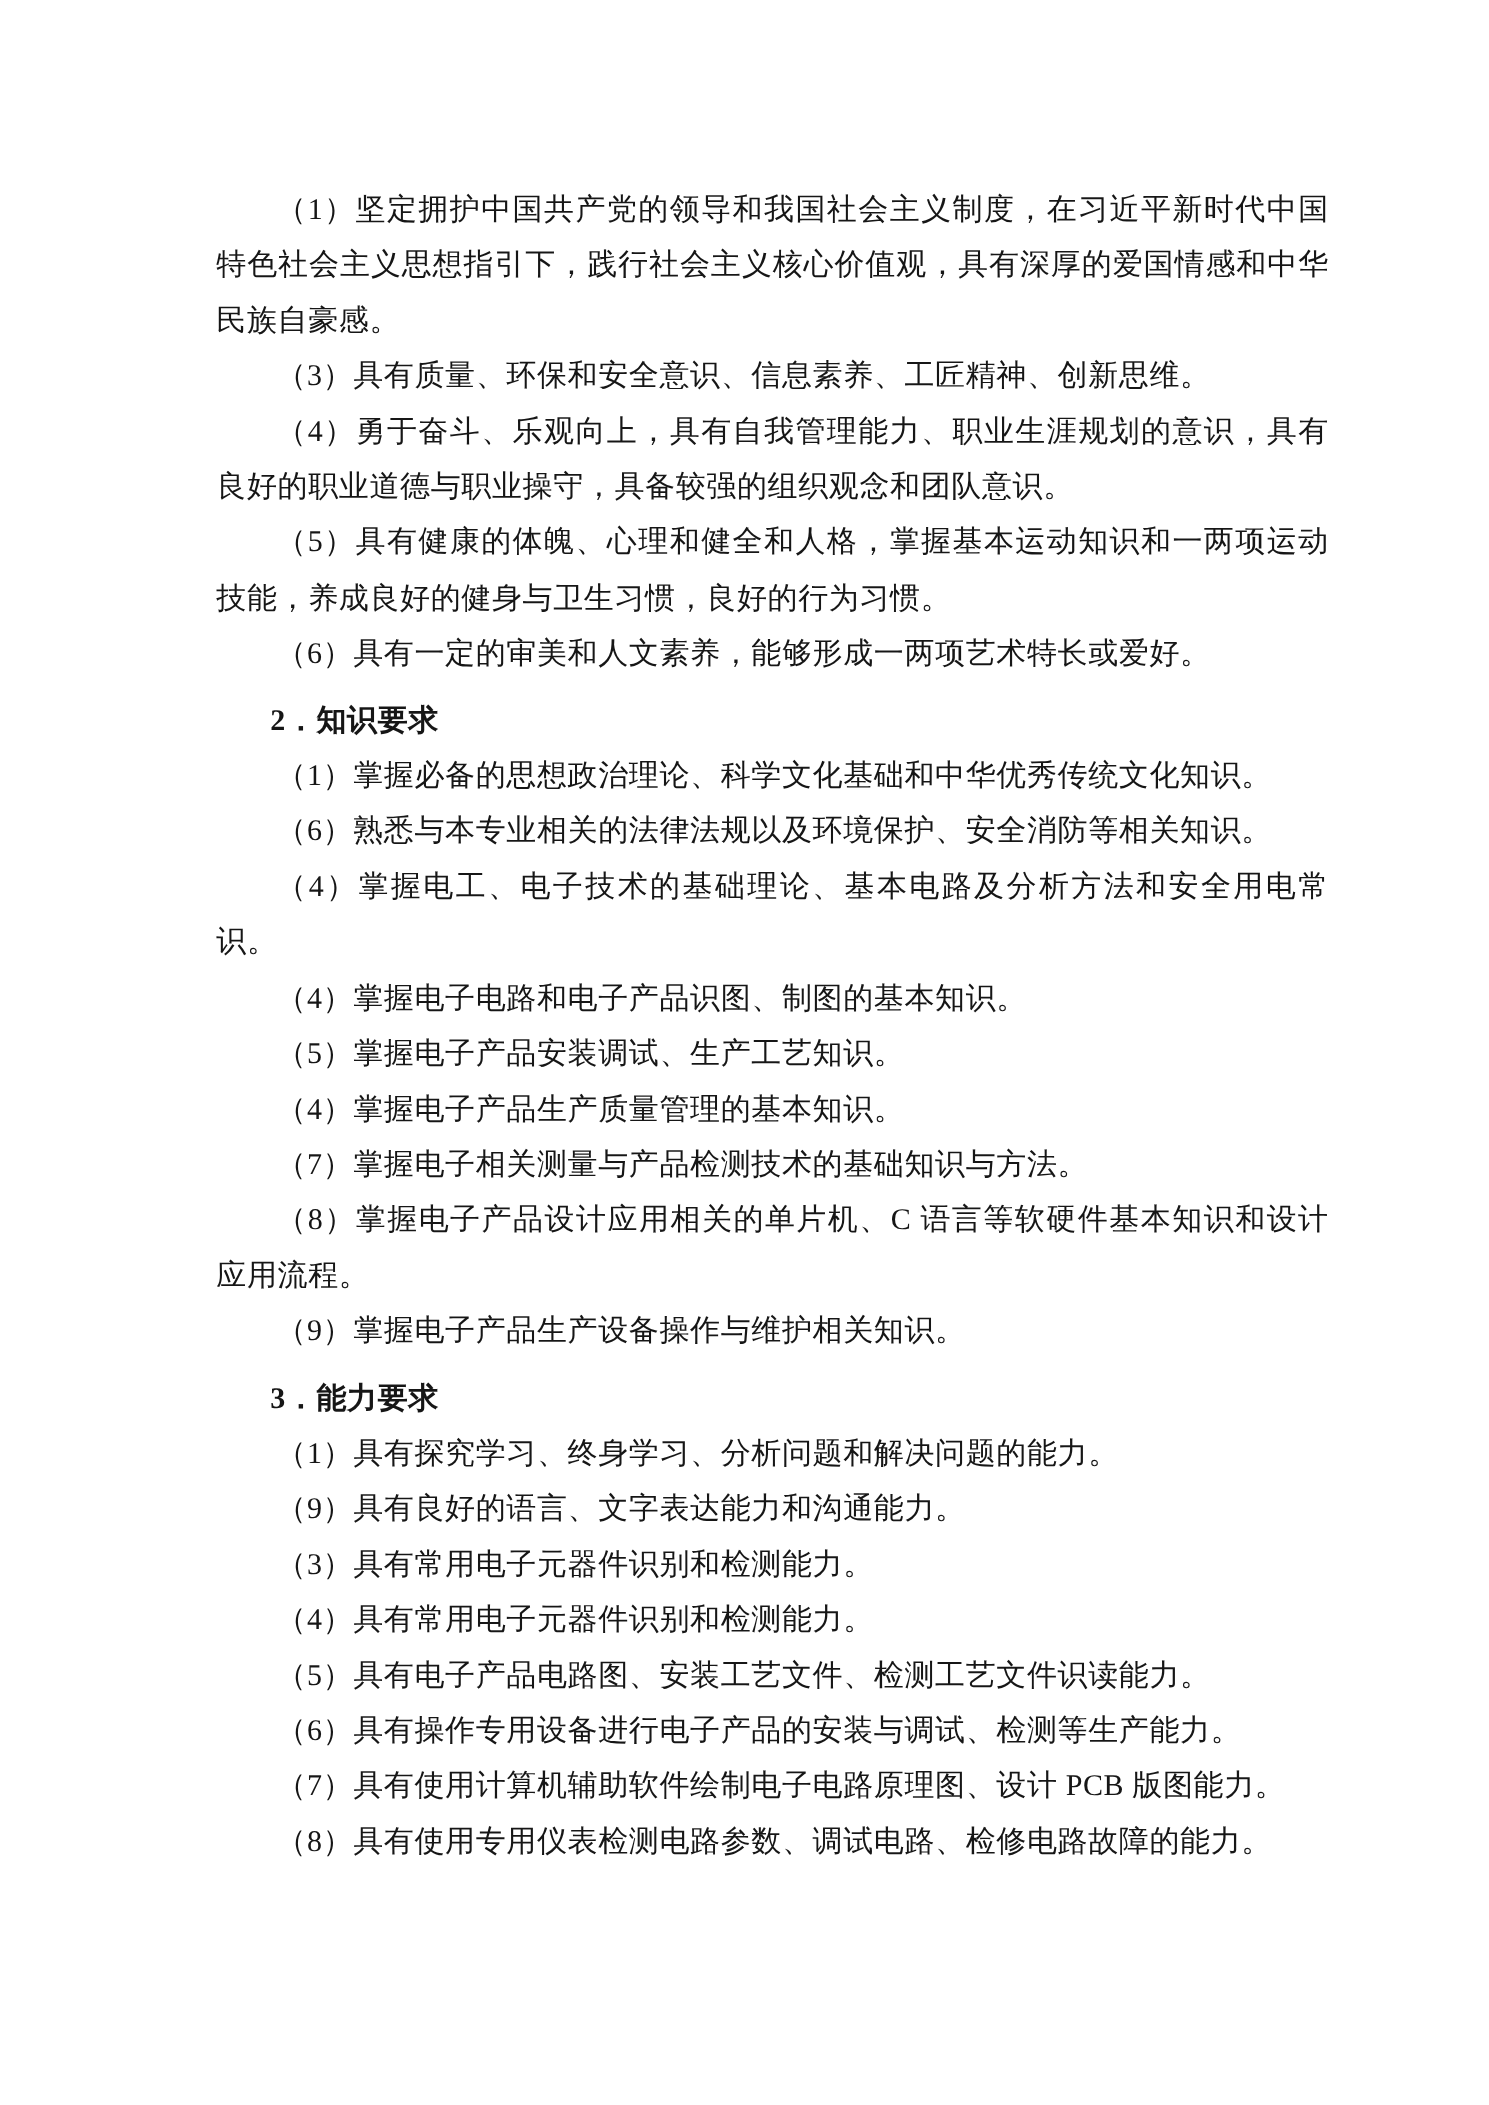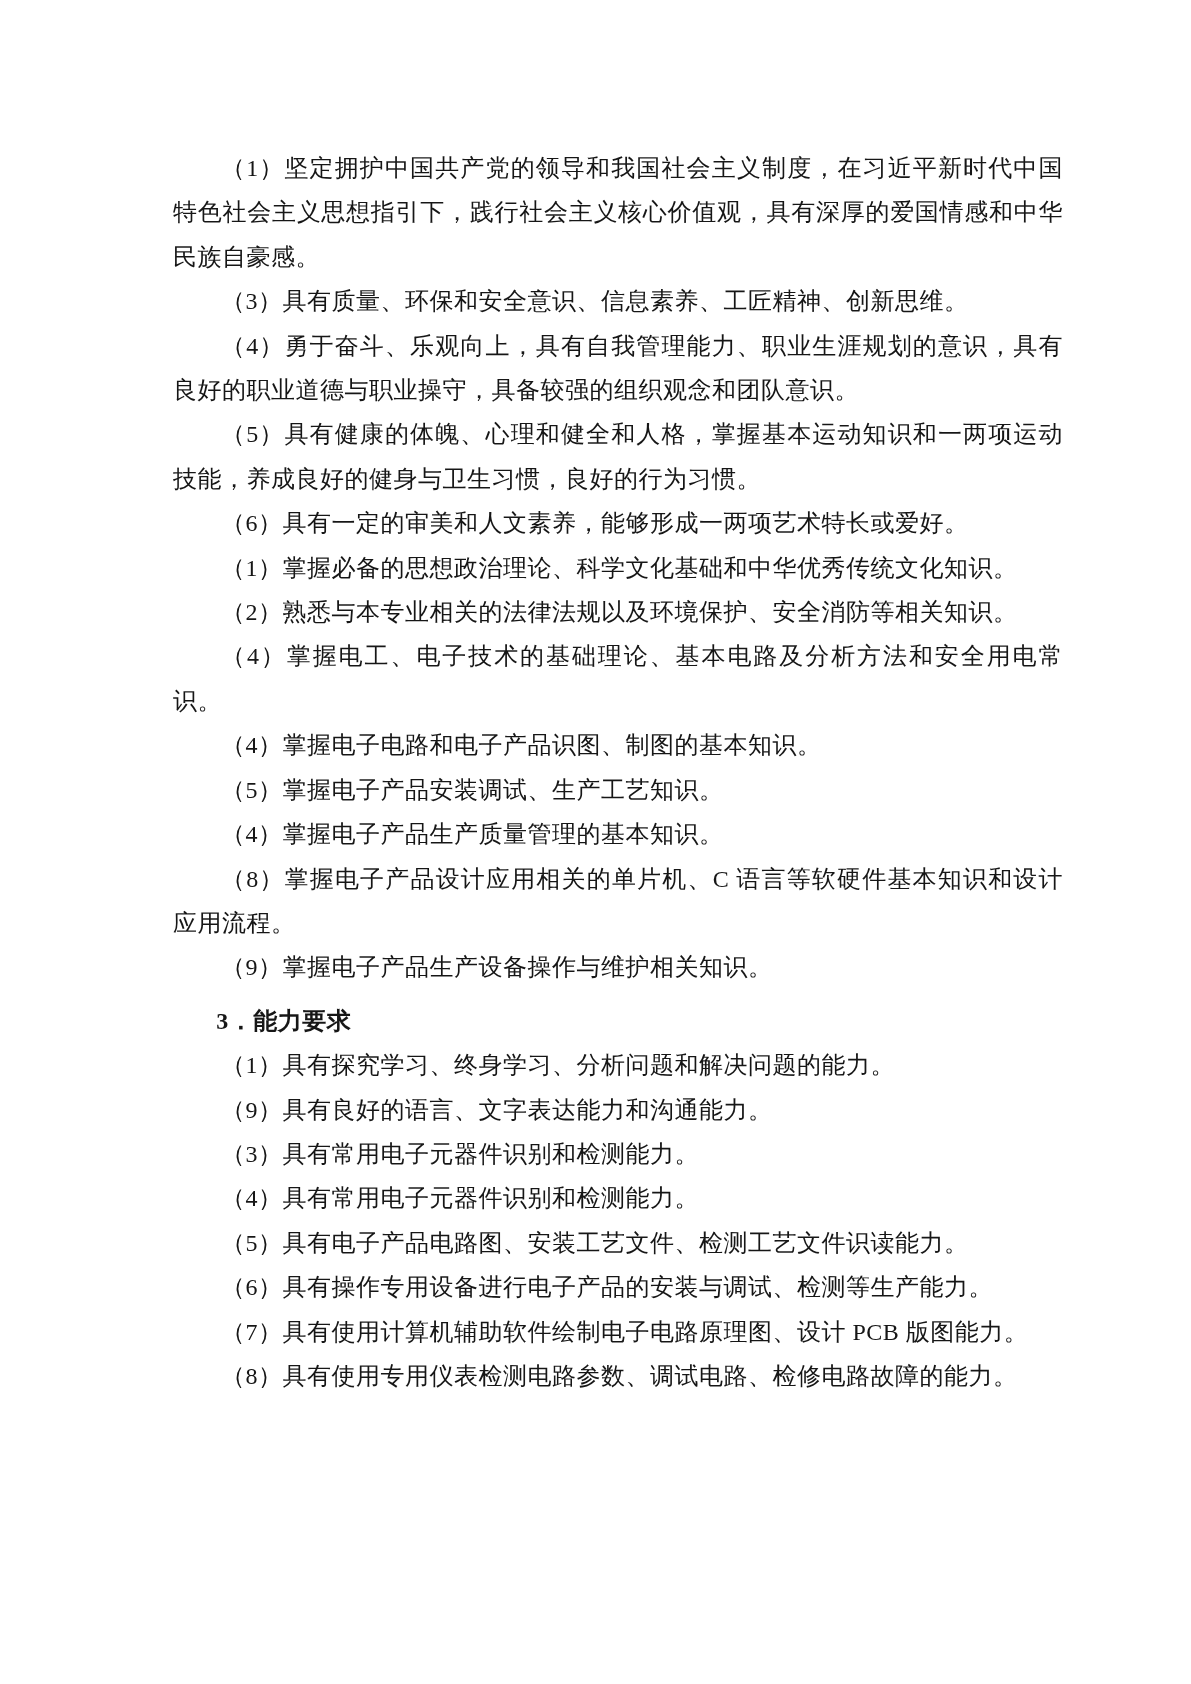--- a/index.html
+++ b/index.html
@@ -52,26 +52,28 @@
 </head>
 <body>
 
 <div class="page">
   <div class="content">
     <p class="para">（1）坚定拥护中国共产党的领导和我国社会主义制度，在习近平新时代中国特色社会主义思想指引下，践行社会主义核心价值观，具有深厚的爱国情感和中华民族自豪感。</p>
     <p class="para">（3）具有质量、环保和安全意识、信息素养、工匠精神、创新思维。</p>
     <p class="para">（4）勇于奋斗、乐观向上，具有自我管理能力、职业生涯规划的意识，具有良好的职业道德与职业操守，具备较强的组织观念和团队意识。</p>
     <p class="para">（5）具有健康的体魄、心理和健全和人格，掌握基本运动知识和一两项运动技能，养成良好的健身与卫生习惯，良好的行为习惯。</p>
     <p class="para">（6）具有一定的审美和人文素养，能够形成一两项艺术特长或爱好。</p>
+    <p class="heading">2．知识要求</p>
     <p class="para">（1）掌握必备的思想政治理论、科学文化基础和中华优秀传统文化知识。</p>
-    <p class="para">（2）熟悉与本专业相关的法律法规以及环境保护、安全消防等相关知识。</p>
+    <p class="para">（6）熟悉与本专业相关的法律法规以及环境保护、安全消防等相关知识。</p>
     <p class="para">（4）掌握电工、电子技术的基础理论、基本电路及分析方法和安全用电常识。</p>
     <p class="para">（4）掌握电子电路和电子产品识图、制图的基本知识。</p>
     <p class="para">（5）掌握电子产品安装调试、生产工艺知识。</p>
     <p class="para">（4）掌握电子产品生产质量管理的基本知识。</p>
+    <p class="para">（7）掌握电子相关测量与产品检测技术的基础知识与方法。</p>
     <p class="para">（8）掌握电子产品设计应用相关的单片机、C 语言等软硬件基本知识和设计应用流程。</p>
     <p class="para">（9）掌握电子产品生产设备操作与维护相关知识。</p>
     <p class="heading">3．能力要求</p>
     <p class="para">（1）具有探究学习、终身学习、分析问题和解决问题的能力。</p>
     <p class="para">（9）具有良好的语言、文字表达能力和沟通能力。</p>
     <p class="para">（3）具有常用电子元器件识别和检测能力。</p>
     <p class="para">（4）具有常用电子元器件识别和检测能力。</p>
     <p class="para">（5）具有电子产品电路图、安装工艺文件、检测工艺文件识读能力。</p>
     <p class="para">（6）具有操作专用设备进行电子产品的安装与调试、检测等生产能力。</p>
     <p class="para">（7）具有使用计算机辅助软件绘制电子电路原理图、设计 PCB 版图能力。</p>

